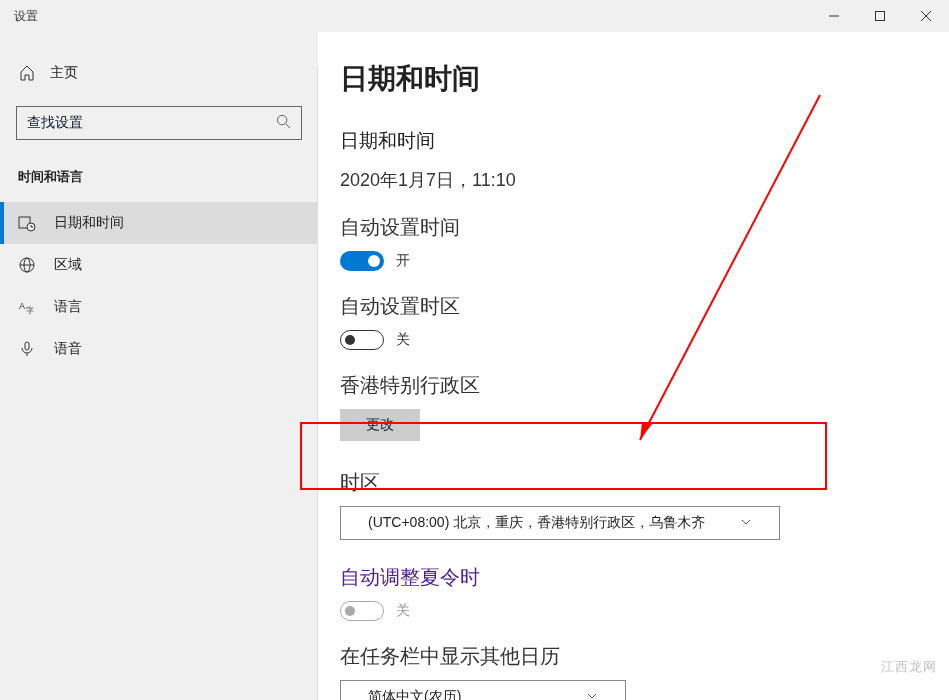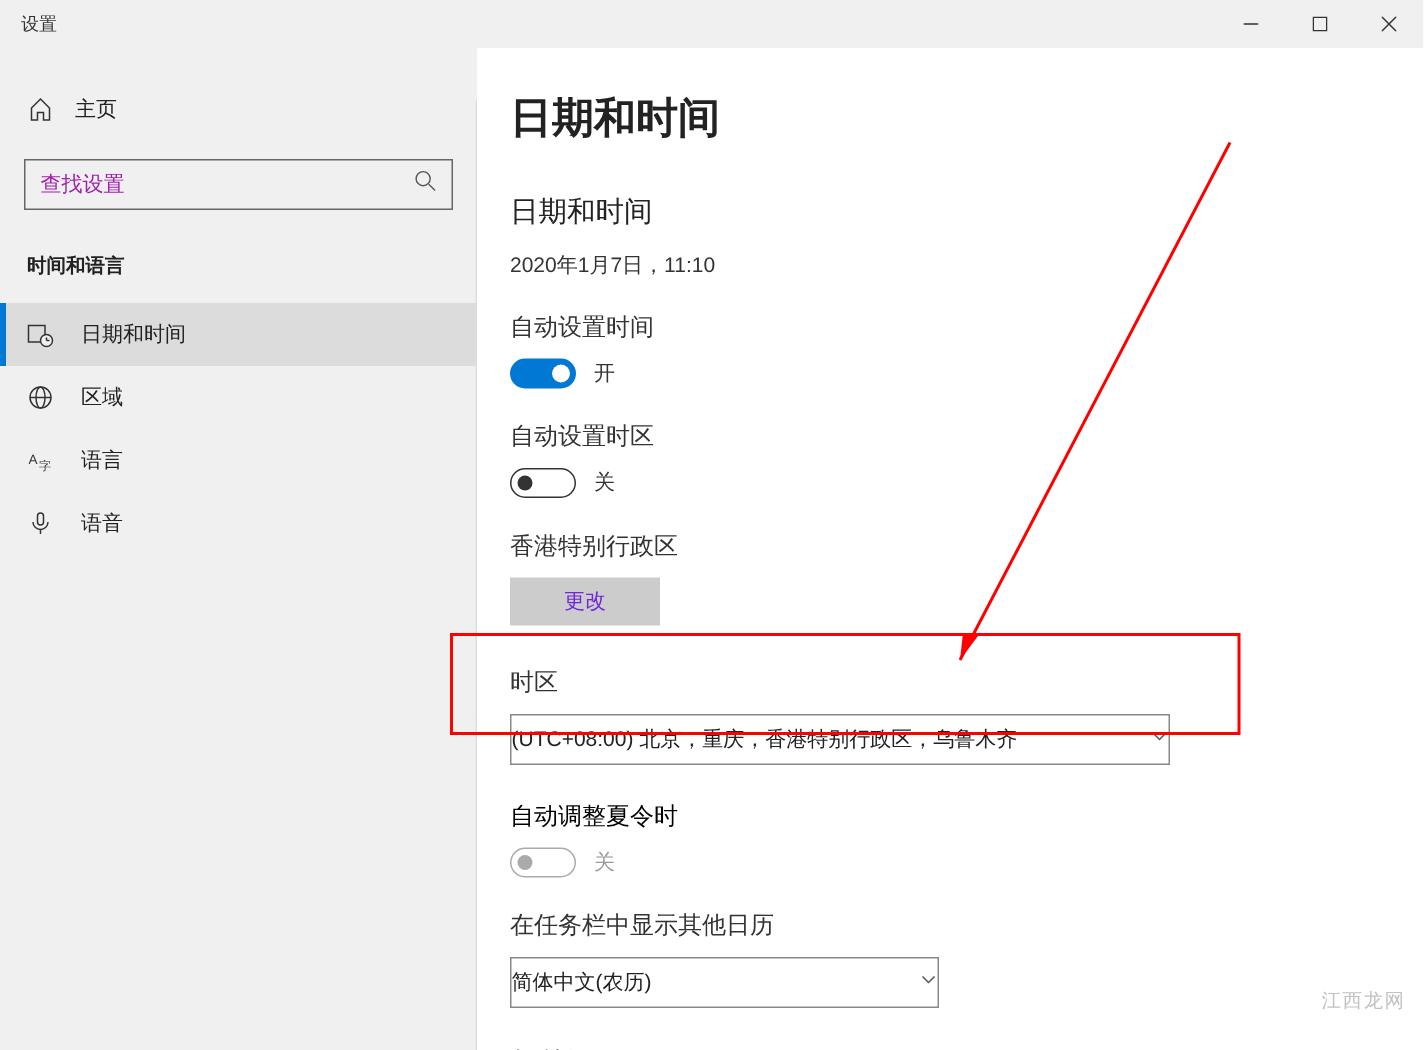--- a/index.html
+++ b/index.html
@@ -14,52 +14,52 @@
     .content { display: flex; height: calc(100% - 32px); }
     
     .sidebar { width: 318px; background: #f0f0f0; padding-top: 20px; position: relative; }
     .sidebar::after { content: ""; position: absolute; right: 0; top: 35px; bottom: 0; width: 1px; background: #ddd; }
     
     .home-row { display: flex; align-items: center; padding: 12px 18px; cursor: pointer; gap: 14px; }
     .home-row .icon { width: 18px; display: flex; justify-content: center; }
     .home-row span.lbl { font-size: 14px; color: #222; }
     
     .search-box { margin: 12px 16px 18px 16px; height: 34px; border: 1px solid #666; background: #fff0; display: flex; align-items: center; padding: 0 10px; justify-content: space-between; }
-    .search-box .ph { font-size: 14px; color: #a21caf; }
+    .search-box .ph { font-size: 14px; color: #0f172a; }
     
     .section-hdr { padding: 10px 18px 16px 18px; font-size: 13px; font-weight: 600; color: #222; }
     
     .nav-item { display: flex; align-items: center; padding: 12px 18px; gap: 18px; cursor: pointer; position: relative; }
     .nav-item .icon { width: 18px; display: flex; justify-content: center; }
     .nav-item .lbl { font-size: 14px; color: #222; }
     .nav-item.active { background: #dcdcdc; }
     .nav-item.active::before { content: ""; position: absolute; left: 0; top: 0; bottom: 0; width: 4px; background: #0078d4; }
     
     .main { flex: 1; padding: 28px 22px 0 22px; overflow: hidden; }
     .page-title { font-size: 28px; font-weight: 600; color: #222; margin-bottom: 30px; }
     .sub-title { font-size: 19px; font-weight: 400; color: #222; margin-bottom: 14px; }
-    .datetime-text { font-size: 14px; color: #333; margin-bottom: 22px; }
-    
-    .setting-lbl { font-size: 16px; color: #333; margin-bottom: 10px; }
-    .setting-lbl.disabled { color: #000000; }
+    .datetime-text { font-size: 18px; color: #333; margin-bottom: 22px; }
+    
+    .setting-lbl { font-size: 20px; color: #333; margin-bottom: 10px; }
+    .setting-lbl.disabled { color: #4c1d95; }
     
     .toggle-row { display: flex; align-items: center; gap: 12px; margin-bottom: 22px; }
     .toggle { width: 44px; height: 20px; border-radius: 10px; position: relative; cursor: pointer; }
     .toggle.on { background: #0078d4; }
     .toggle.on::after { content: ""; width: 12px; height: 12px; border-radius: 50%; background: #fff; position: absolute; right: 4px; top: 4px; }
     .toggle.off { background: #fff; border: 1px solid #333; }
     .toggle.off::after { content: ""; width: 10px; height: 10px; border-radius: 50%; background: #333; position: absolute; left: 4px; top: 4px; }
     .toggle.disabled { border-color: #aaa; cursor: default; }
     .toggle.disabled::after { background: #aaa; }
     .toggle-lbl { font-size: 14px; color: #333; }
     .toggle-lbl.disabled { color: #9a9a9a; }
     
-    .btn { padding: 7px 36px; background: #ccc; color: #6d28d9; font-size: 14px; border: none; margin-bottom: 28px; display: inline-block; }
-    
-    .dropdown { width: 440px; height: 34px; border: 1px solid #888; background: #fff0; display: flex; align-items: center; padding: 0 0; justify-content: space-between; margin-bottom: 24px; cursor: pointer; }
+    .btn { padding: 7px 26px; background: #ccc; color: #0f172a; font-size: 14px; border: none; margin-bottom: 28px; display: inline-block; }
+    
+    .dropdown { width: 440px; height: 34px; border: 1px solid #888; background: #fff0; display: flex; align-items: center; padding: 0 27px; justify-content: space-between; margin-bottom: 24px; cursor: pointer; }
     .dropdown .val { font-size: 14px; color: #222; }
     .dropdown.narrow { width: 286px; }
     
     .related-hdr { font-size: 19px; color: #222; margin-top: 4px; }
     
     .red-box { position: absolute; border: 2px solid red; pointer-events: none; }
     .red-arrow { position: absolute; pointer-events: none; }
     
     .watermark { position: absolute; right: 12px; bottom: 24px; font-size: 13px; color: #999; opacity: 0.6; letter-spacing: 1px; }
   </style>

